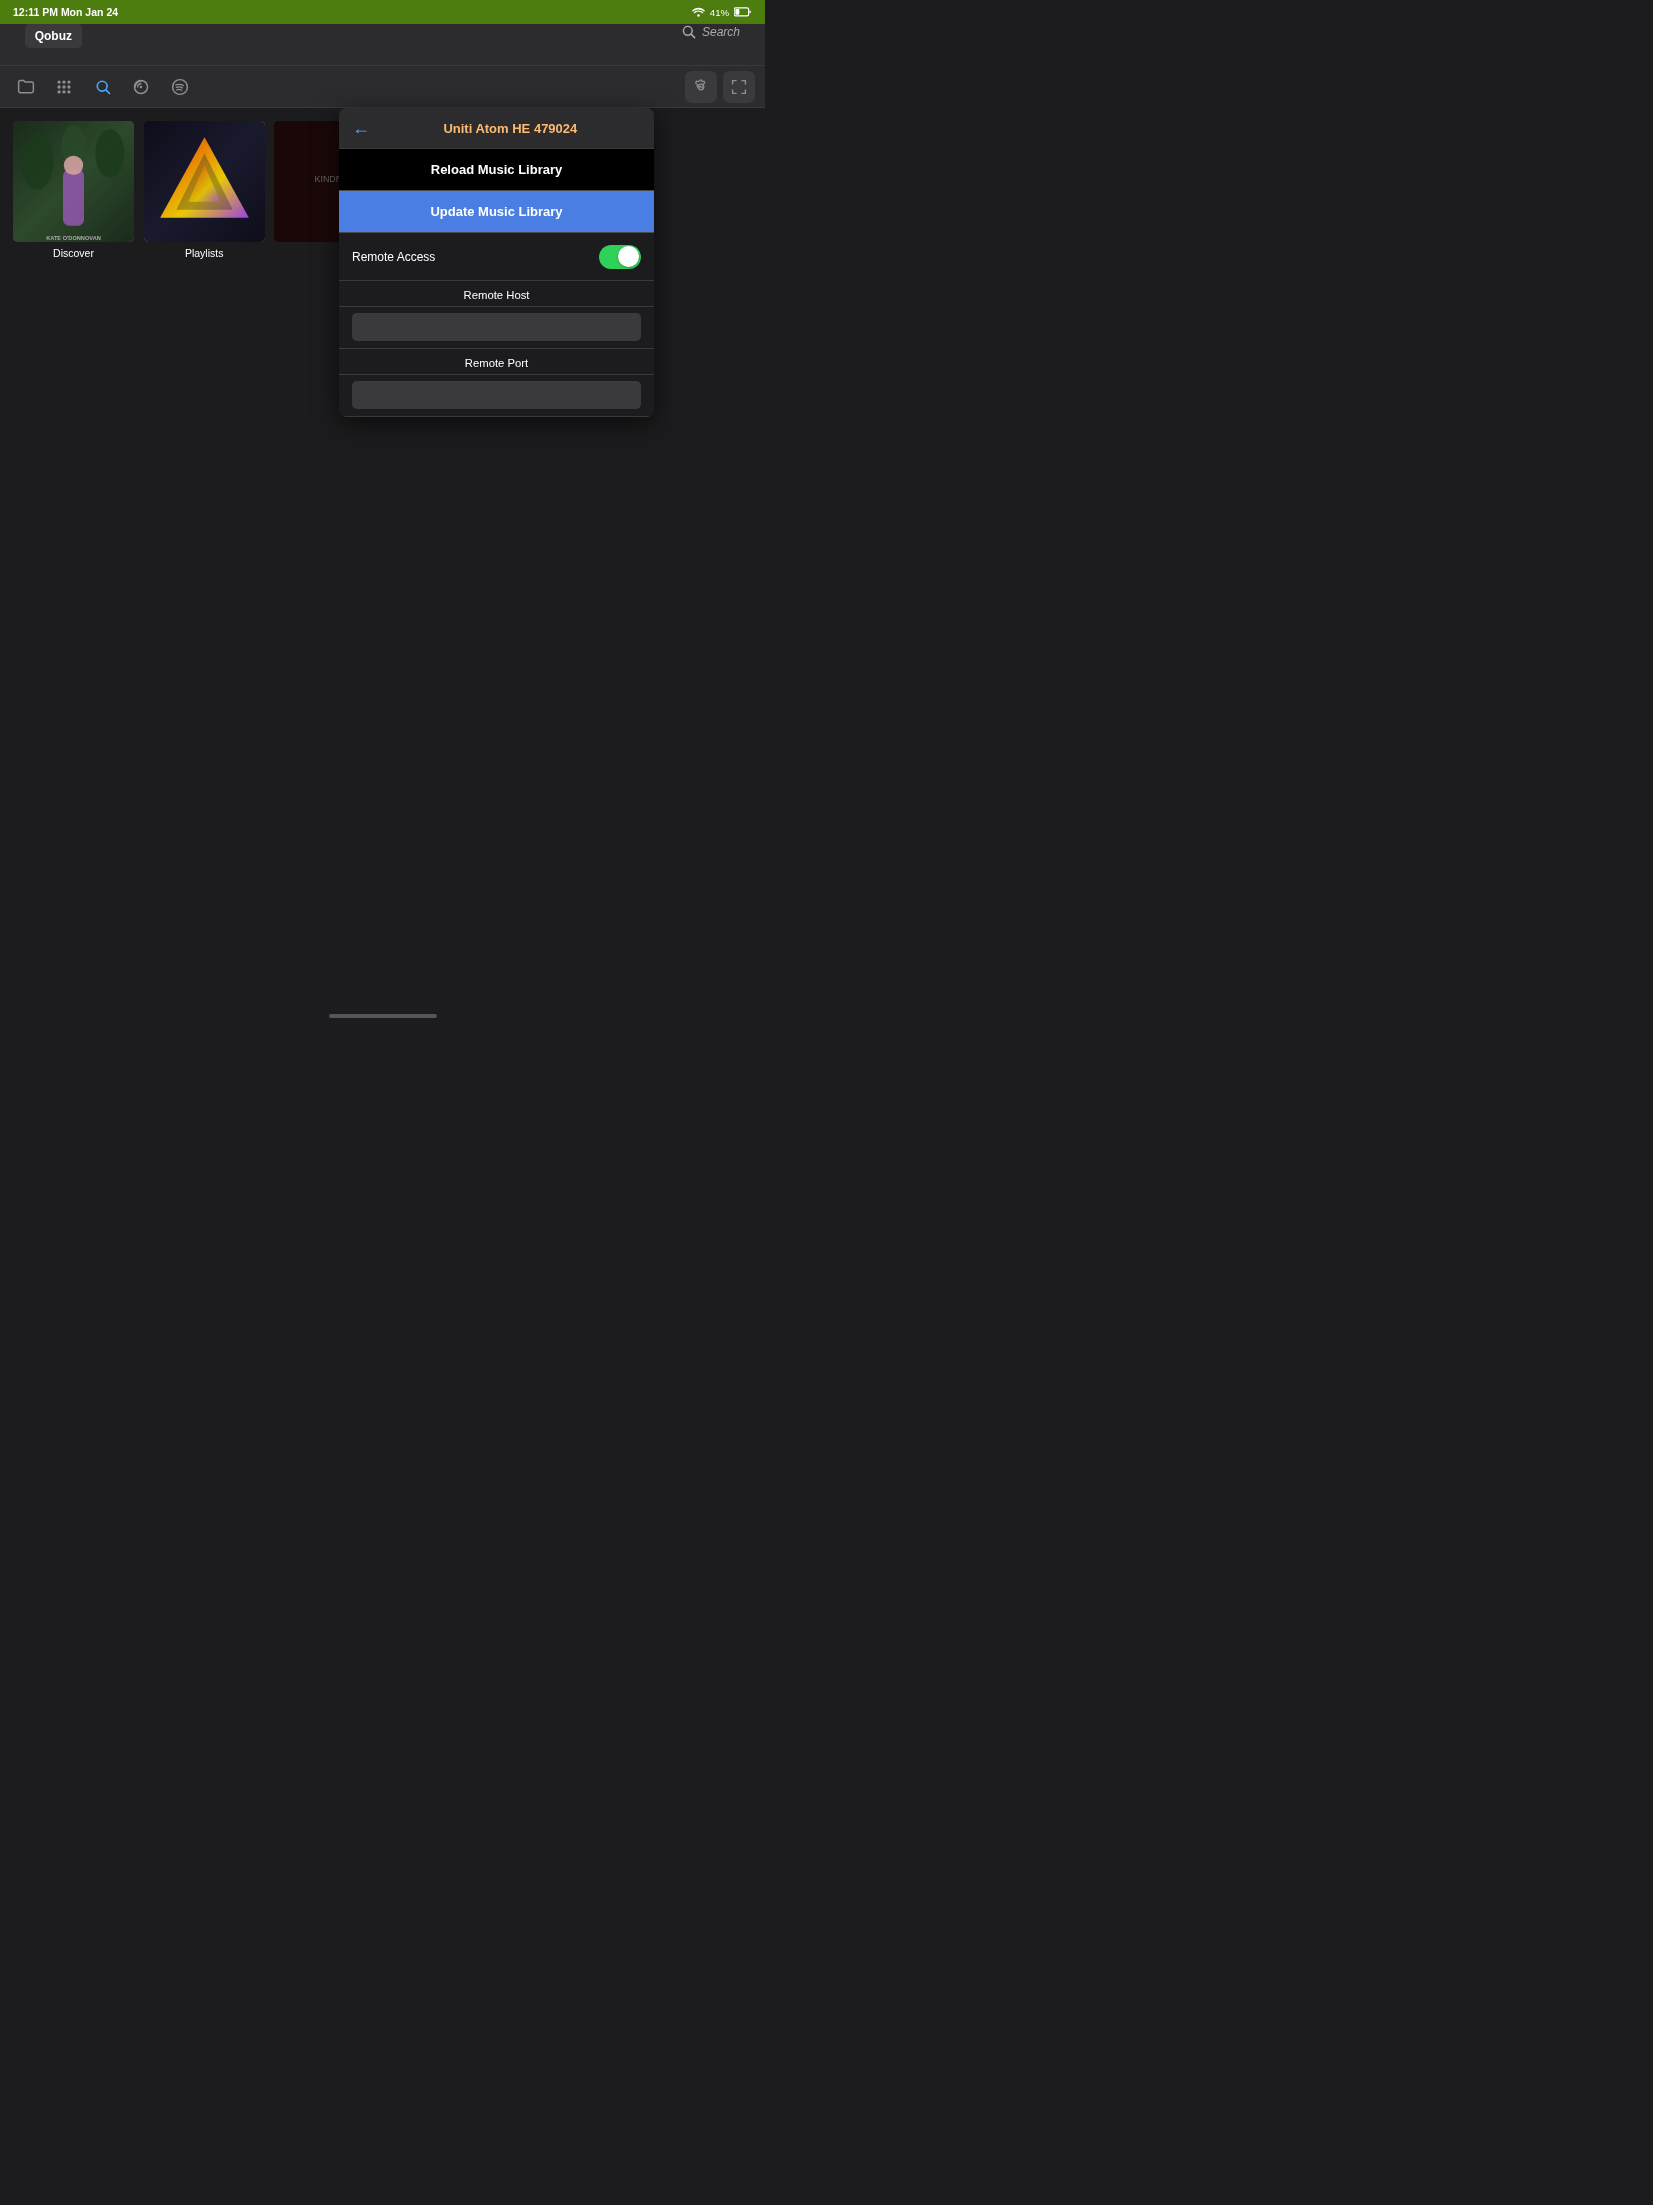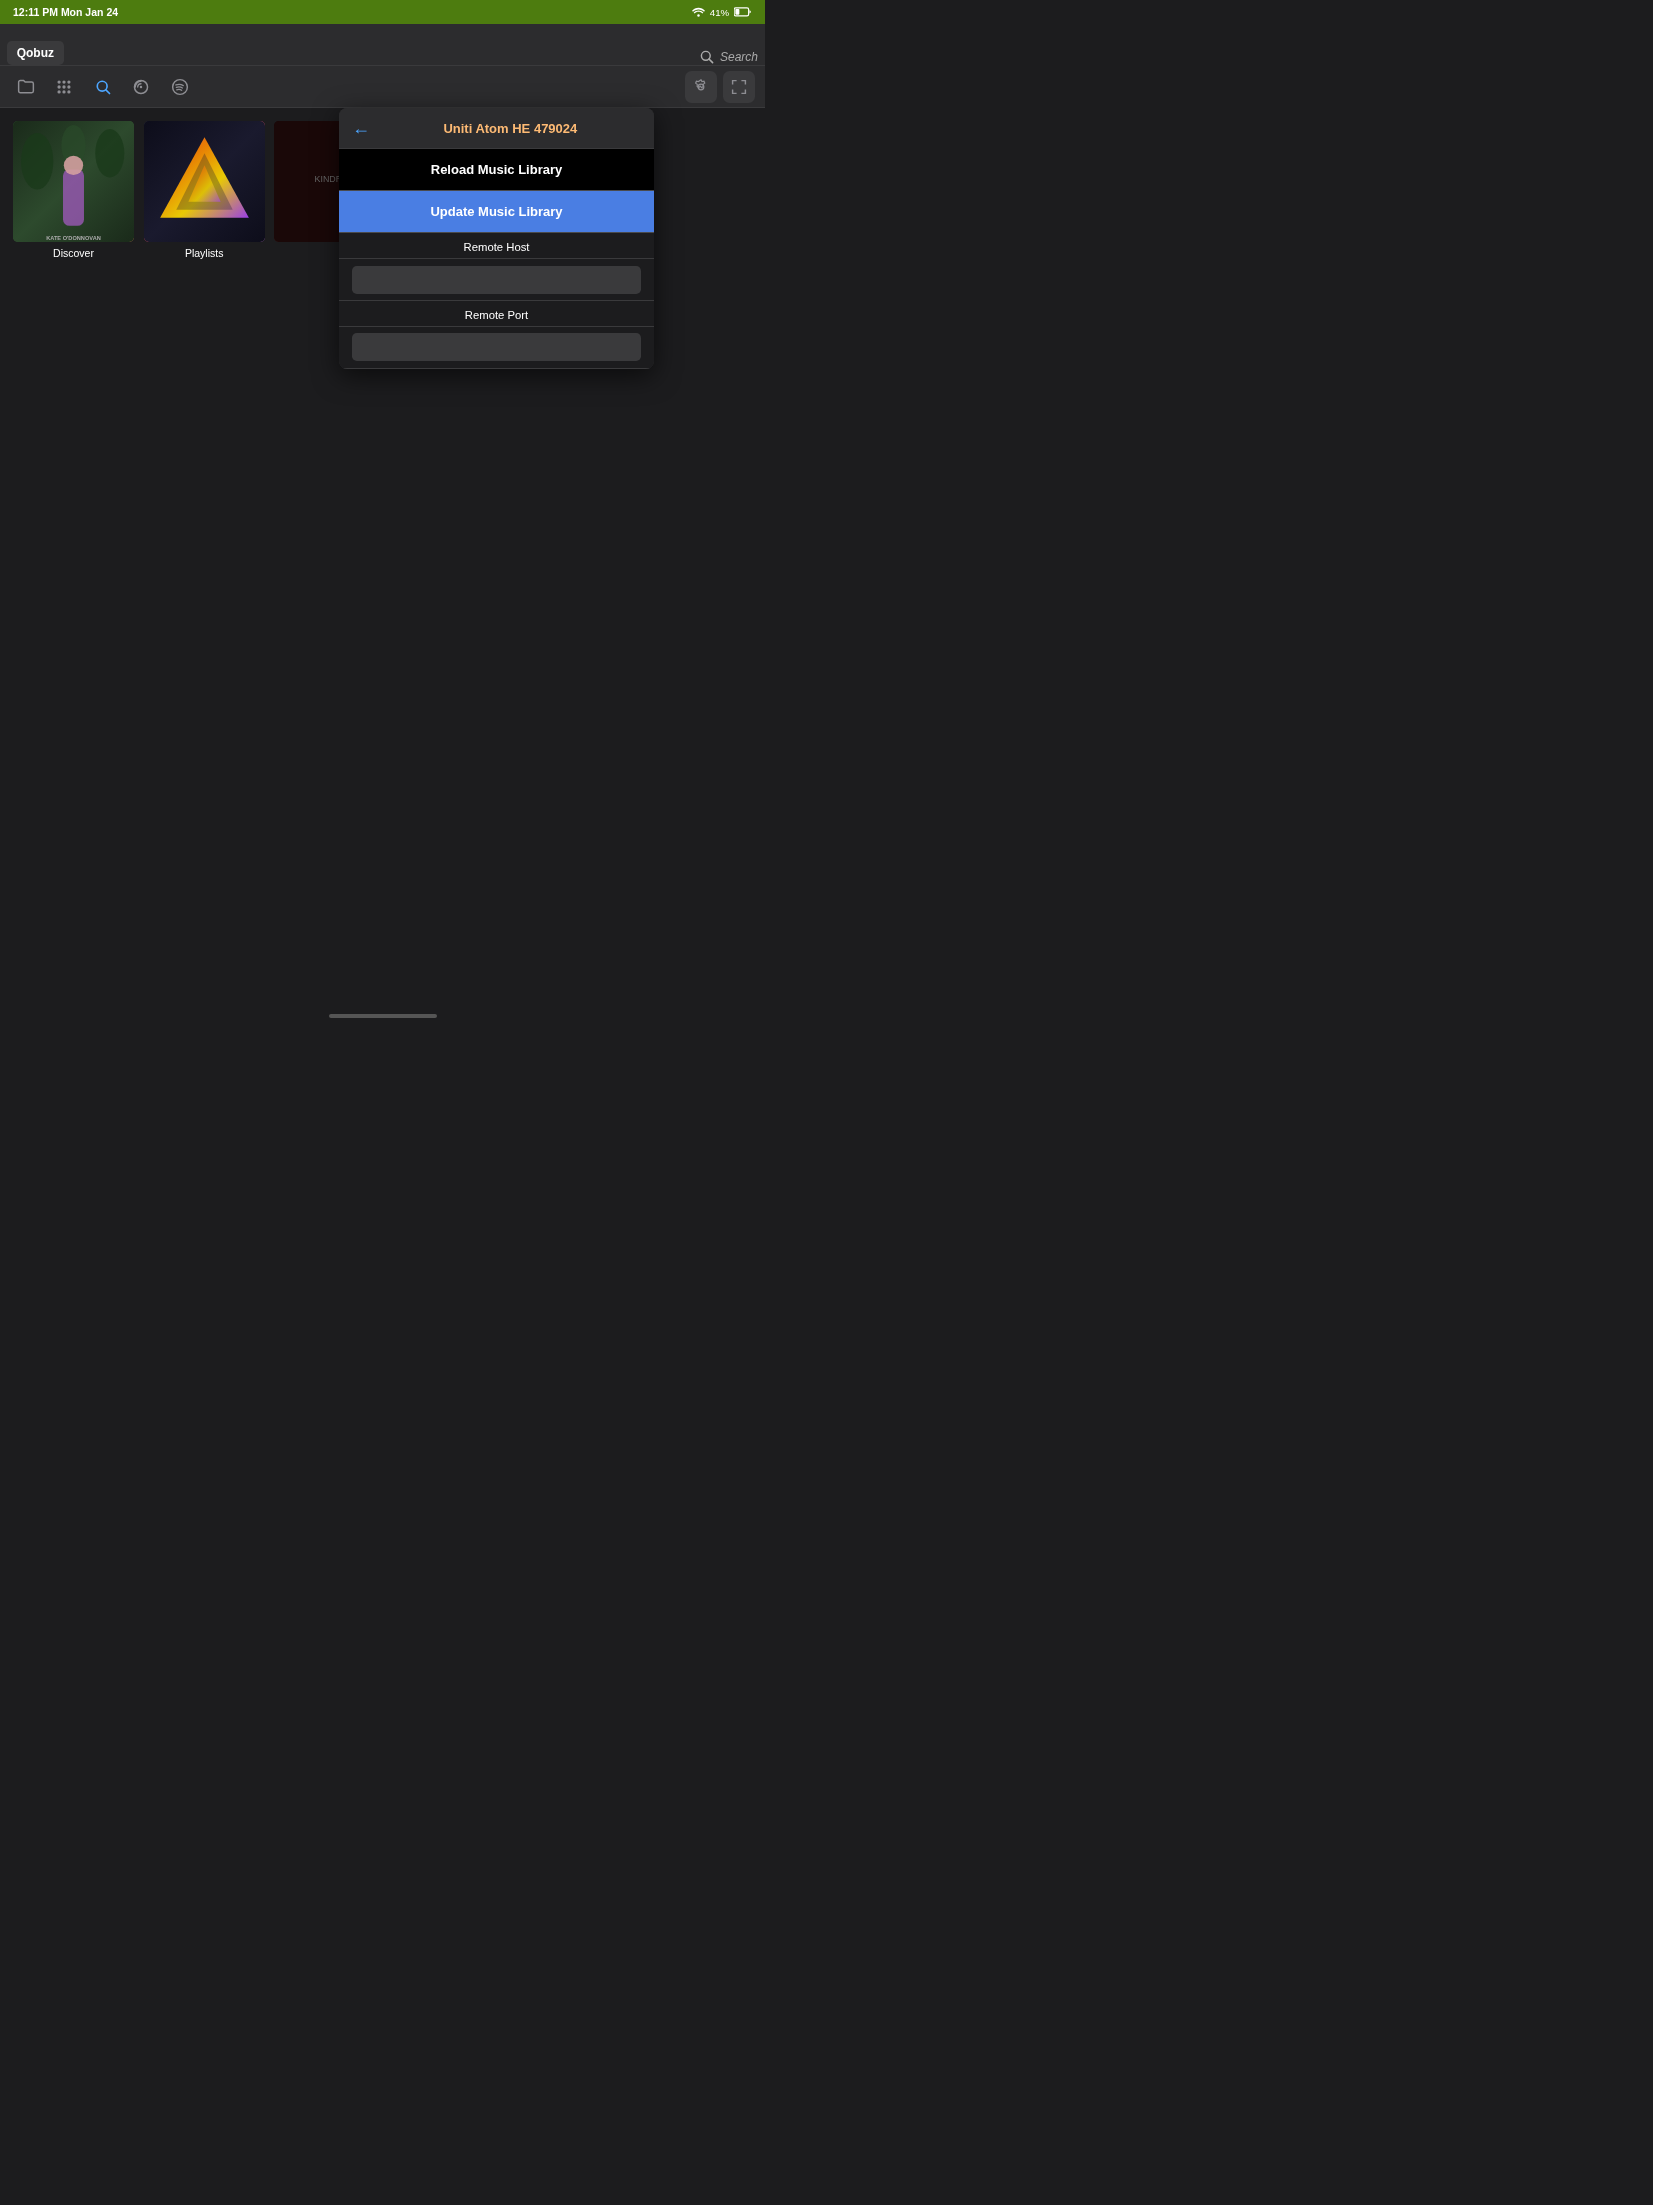--- a/index.html
+++ b/index.html
@@ -31,24 +31,24 @@
       display: flex;
       align-items: center;
       gap: 4.8px;
       color: #fff;
       font-size: 9.7px;
     }
 
     
     .header {
       display: flex;
-      align-items: flex-end;
+      align-items: flex-start;
       background: #2c2c2e;
       height: 42px;
-      padding: 0 7px;
+      padding: 0 25px;
       gap: 8px;
       border-bottom: 0.8px solid #3a3a3c;
     }
     .qobuz-logo {
       background: #3a3a3c;
       color: #fff;
       font-size: 12px;
       font-weight: 700;
       padding: 4.8px 9.7px;
       border-radius: 4.8px;
@@ -476,20 +476,26 @@
 
     <div class="dropdown-header">
       <span class="dropdown-back">←</span>
       <span class="dropdown-title">Uniti Atom HE 479024</span>
     </div>
 
     <button class="dropdown-btn">Reload Music Library</button>
 
     <button class="dropdown-btn dropdown-btn-second">Update Music Library</button>
 
+    <div class="dropdown-row">
+      <span class="dropdown-row-label">Remote Access</span>
+      <div class="toggle-switch">
+        <div class="toggle-knob"></div>
+      </div>
+    </div>
 
     <span class="dropdown-section-label">Remote Host</span>
 
     <div class="dropdown-input-row">
       <input class="dropdown-input" type="text" value="" placeholder="" style="">
     </div>
 
     <span class="dropdown-section-label">Remote Port</span>
 
     <div class="dropdown-input-row">

